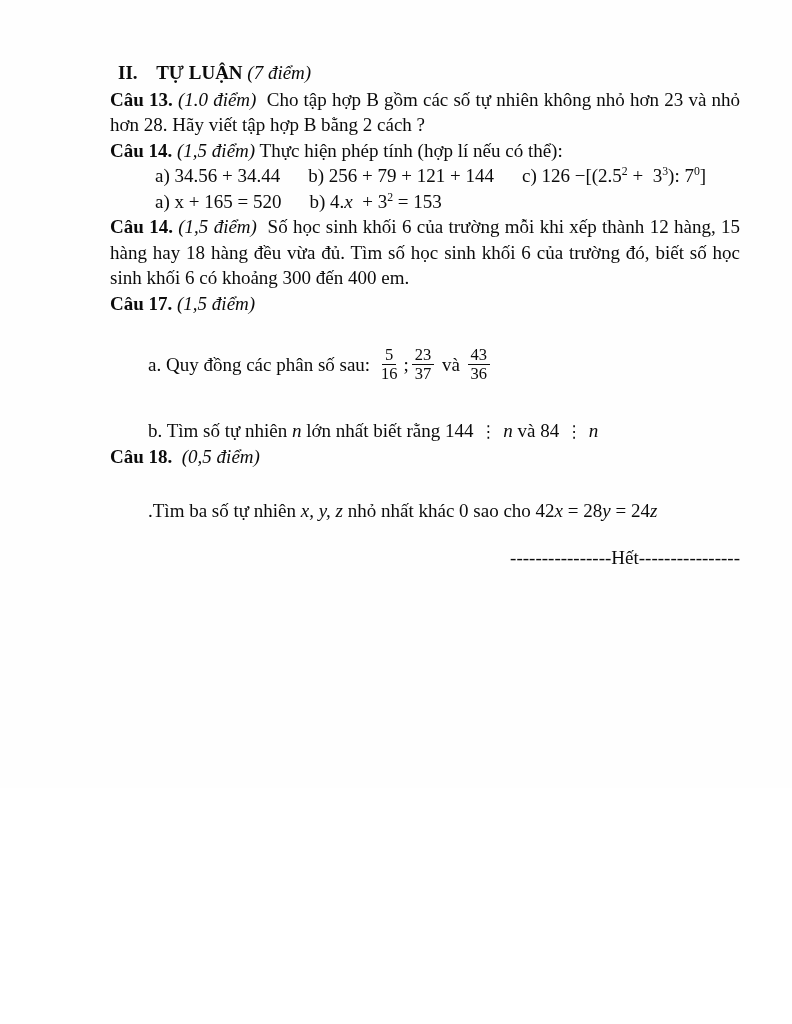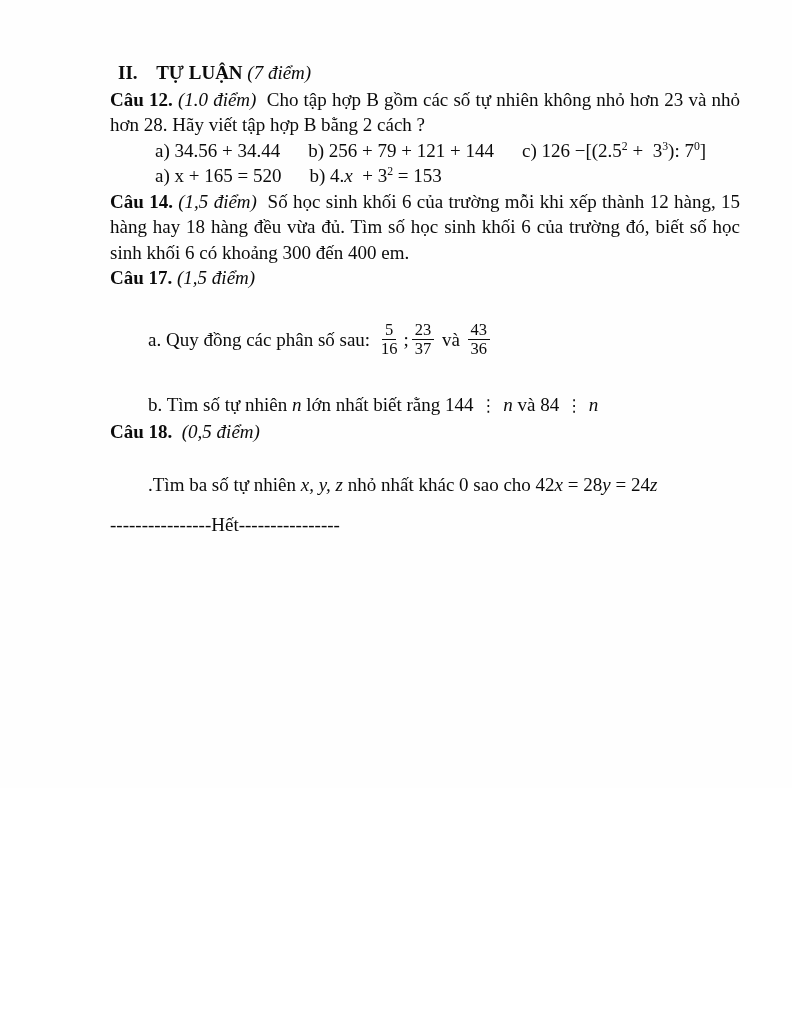--- a/index.html
+++ b/index.html
@@ -25,29 +25,30 @@
   .opt-row .opt + .opt{margin-left:28px;}
   .subline{padding-left:38px;text-align:left;margin-top:28px;}
   .frac{
     display:inline-flex;flex-direction:column;align-items:center;
     vertical-align:middle;font-size:16.5px;line-height:1.12;
     margin:4px 3px;text-align:center;transform:translateY(-2px);
   }
   .frac .num{padding:0 3px;border-bottom:1.5px solid #0b0b0b;}
   .frac .den{padding:0 3px;}
   .vdots{font-family:"DejaVu Sans",sans-serif;font-size:0.85em;padding:0 2px;}
-  .footer{text-align:left;margin-top:14px;white-space:pre;font-family:Liberation Serif, serif;}
+  .footer{text-align:right;margin-top:22px;white-space:pre;font-family:Liberation Serif, serif;}
 </style>
 </head>
 <body>
 
 <div class="page">
   <div>
       <div class="line heading"><span class="b">II.    TỰ LUẬN</span><span class="i"> (7 điểm)</span></div>
-      <div class="line para"><span class="b">Câu 12.</span><span class="i"> (1.0 điểm)</span><span>  Cho tập hợp B gồm các số tự nhiên không nhỏ hơn 23 và nhỏ hơn 28. Hãy viết tập hợp B bằng 2 cách ?</span></div>
+      <div class="line para"><span class="b">Câu 13.</span><span class="i"> (1.0 điểm)</span><span>  Cho tập hợp B gồm các số tự nhiên không nhỏ hơn 23 và nhỏ hơn 28. Hãy viết tập hợp B bằng 2 cách ?</span></div>
+      <div class="line para"><span class="b">Câu 14.</span><span class="i"> (1,5 điểm)</span><span> Thực hiện phép tính (hợp lí nếu có thể):</span></div>
       <div class="line opt-row"><span class="opt"><span>a) 34.56 + 34.44</span></span><span class="opt"><span>b) 256 + 79 + 121 + 144</span></span><span class="opt"><span>c) 126 −[(2.5</span><sup>2</sup><span> +  3</span><sup>3</sup><span>): 7</span><sup>0</sup><span>]</span></span></div>
       <div class="line opt-row"><span class="opt"><span>a) x + 165 = 520</span></span><span class="opt"><span>b) 4.</span><span class="i">x</span><span>  + 3</span><sup>2</sup><span> = 153</span></span></div>
       <div class="line para"><span class="b">Câu 14.</span><span class="i"> (1,5 điểm)</span><span>  Số học sinh khối 6 của trường mỗi khi xếp thành 12 hàng, 15 hàng hay 18 hàng đều vừa đủ. Tìm số học sinh khối 6 của trường đó, biết số học sinh khối 6 có khoảng 300 đến 400 em.</span></div>
       <div class="line para"><span class="b">Câu 17.</span><span class="i"> (1,5 điểm)</span></div>
       <div class="line subline"><span>a. Quy đồng các phân số sau: </span><span class="frac"><span class="num">5</span><span class="den">16</span></span><span>;</span><span class="frac"><span class="num">23</span><span class="den">37</span></span><span> và </span><span class="frac"><span class="num">43</span><span class="den">36</span></span></div>
       <div class="line subline"><span>b. Tìm số tự nhiên </span><span class="i">n</span><span> lớn nhất biết rằng 144 </span><span class="vdots">⋮</span><span> </span><span class="i">n</span><span> và 84 </span><span class="vdots">⋮</span><span> </span><span class="i">n</span></div>
       <div class="line para"><span class="b">Câu 18.</span><span class="i">  (0,5 điểm)</span></div>
       <div class="line subline"><span>.Tìm ba số tự nhiên </span><span class="i">x, y, z</span><span> nhỏ nhất khác 0 sao cho 42</span><span class="i">x</span><span> = 28</span><span class="i">y</span><span> = 24</span><span class="i">z</span></div>
     </div>
   <div class="line footer">----------------Hết----------------</div>

